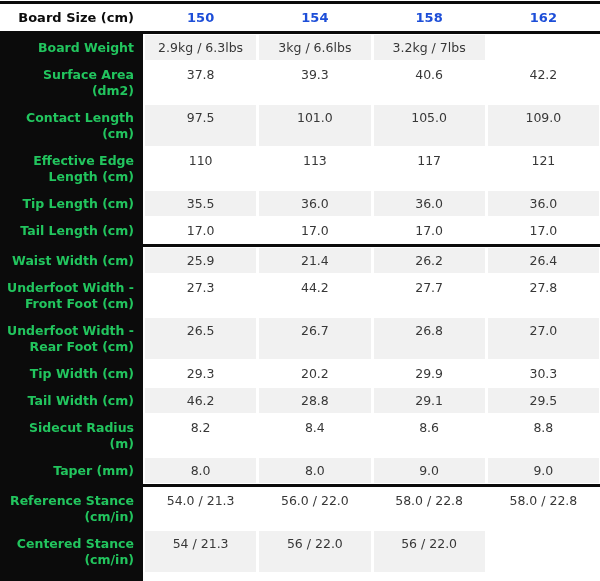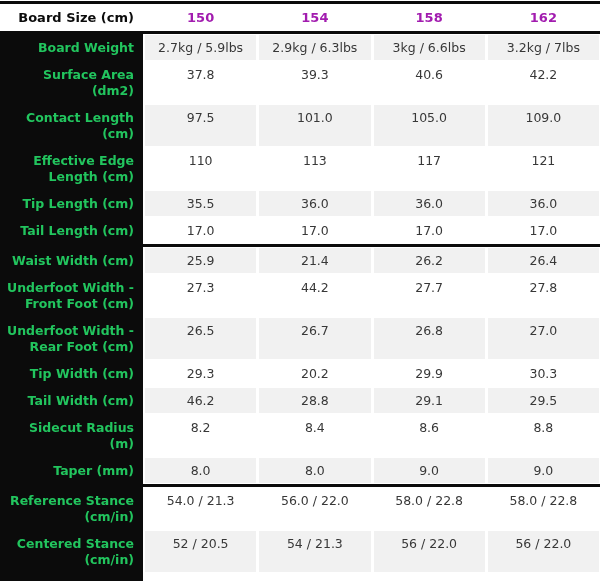--- a/index.html
+++ b/index.html
@@ -46,21 +46,21 @@
     box-shadow: inset 0 1px 0 #ffffff, inset 0 -1px 0 #ffffff;
   }
   
   .header-row .label-cell {
     background: #ffffff;
     color: #0b0b0b;
     font-size: 13px;
   }
   .header-row .data-cell {
     font-weight: 700;
-    color: #a21caf;
+    color: #1d4ed8;
     font-size: 13px;
     background: #ffffff;
   }
 </style>
 </head>
 <body>
 
 <div class="spec-table">
   <div class="hr-divider"></div>
 
@@ -70,21 +70,20 @@
     <div class="data-cell">154</div>
     <div class="data-cell">158</div>
     <div class="data-cell">162</div>
   </div>
 
   <div class="hr-divider"></div>
 
   <div id="table-body">
       <div class="row striped">
         <div class="label-cell">Board Weight</div>
-        <div class="data-cell">2.7kg / 5.9lbs</div>
         <div class="data-cell">2.9kg / 6.3lbs</div>
         <div class="data-cell">3kg / 6.6lbs</div>
         <div class="data-cell">3.2kg / 7lbs</div>
       </div>
       <div class="row">
         <div class="label-cell">Surface Area (dm2)</div>
         <div class="data-cell">37.8</div>
         <div class="data-cell">39.3</div>
         <div class="data-cell">40.6</div>
         <div class="data-cell">42.2</div>
@@ -170,21 +169,20 @@
       <div class="hr-divider"></div>
       <div class="row">
         <div class="label-cell">Reference Stance (cm/in)</div>
         <div class="data-cell">54.0 / 21.3</div>
         <div class="data-cell">56.0 / 22.0</div>
         <div class="data-cell">58.0 / 22.8</div>
         <div class="data-cell">58.0 / 22.8</div>
       </div>
       <div class="row striped">
         <div class="label-cell">Centered Stance (cm/in)</div>
-        <div class="data-cell">52 / 20.5</div>
         <div class="data-cell">54 / 21.3</div>
         <div class="data-cell">56 / 22.0</div>
         <div class="data-cell">56 / 22.0</div>
       </div>
       <div class="row">
         <div class="label-cell">Insert Pack</div>
         <div class="data-cell">Carve Pack</div>
         <div class="data-cell">Carve Pack</div>
         <div class="data-cell">Carve Pack</div>
         <div class="data-cell">Carve Pack</div>

